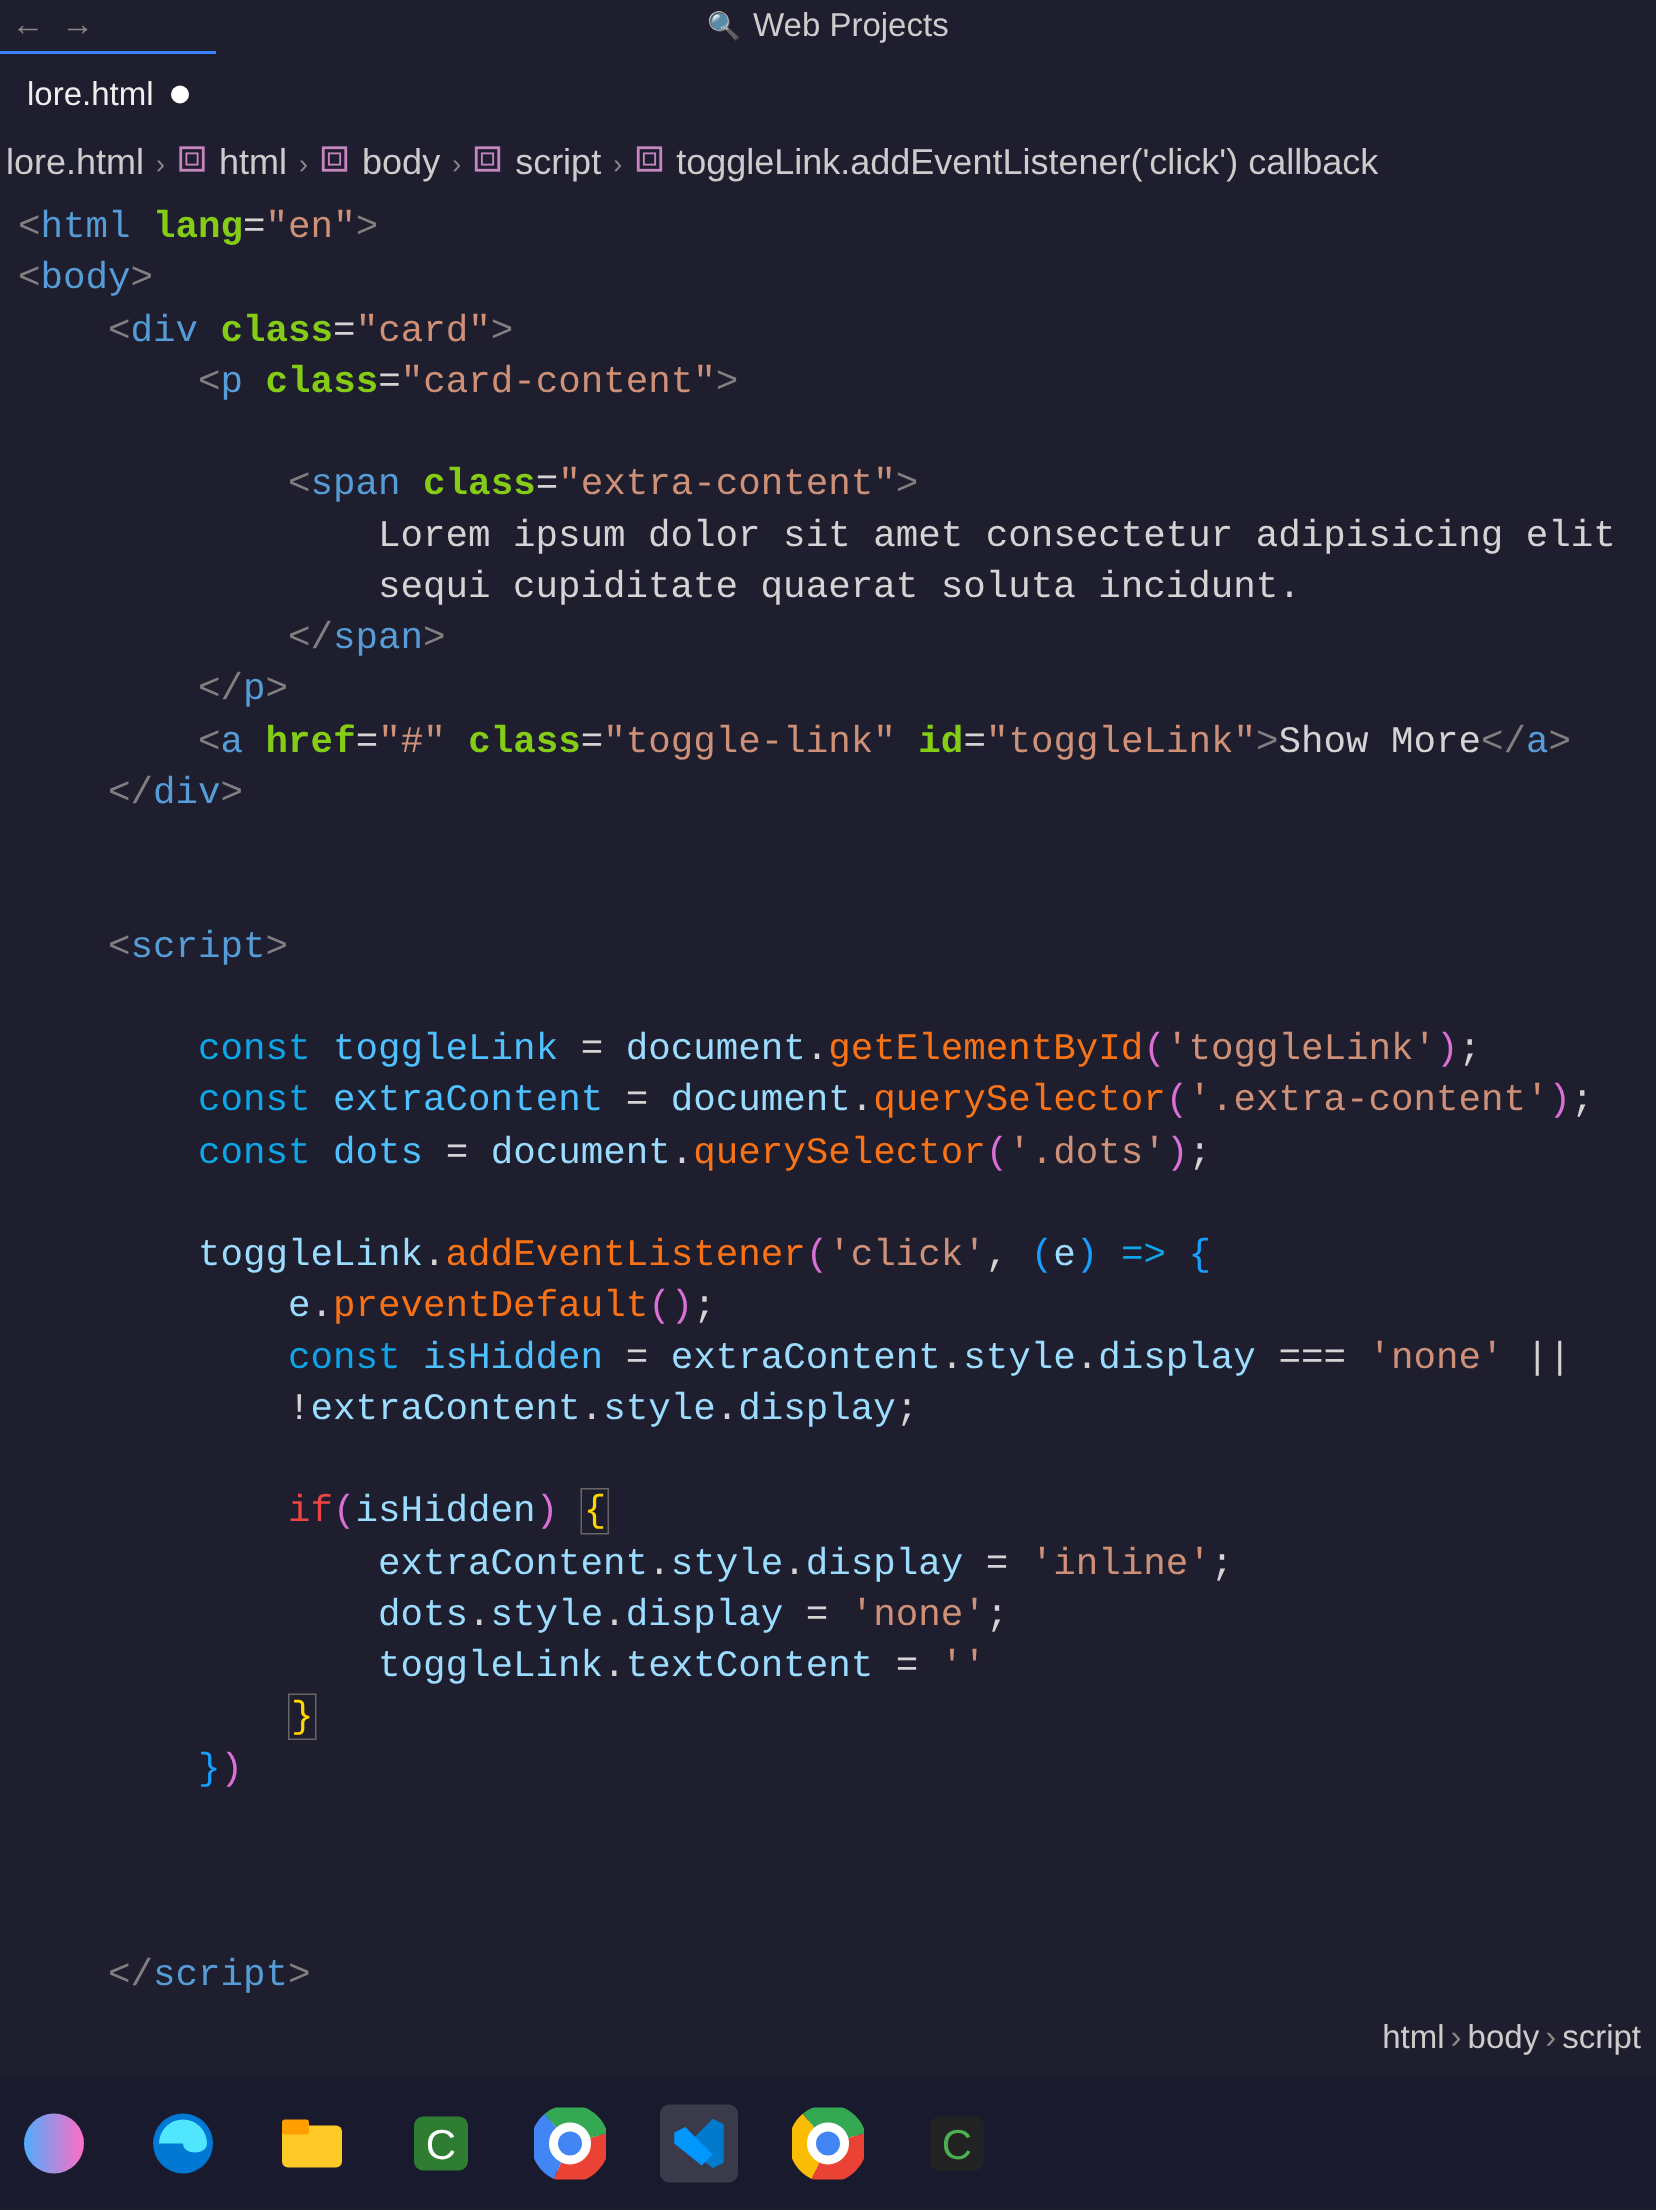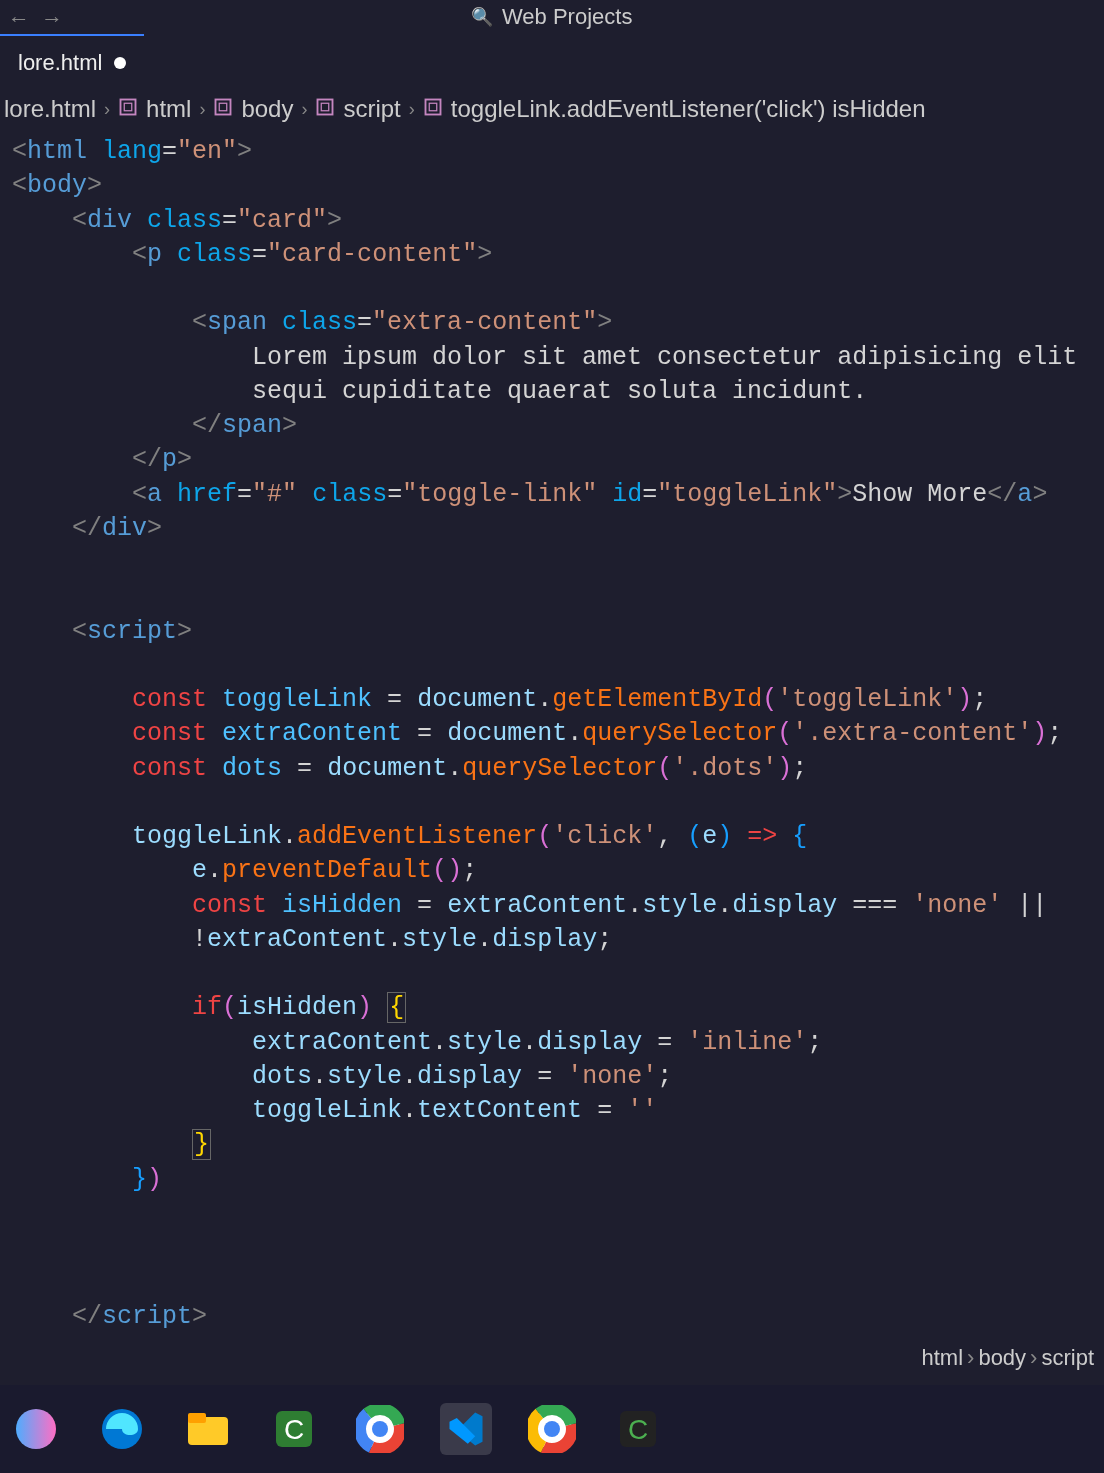--- a/index.html
+++ b/index.html
@@ -70,24 +70,24 @@
   .editor {
     padding-left: 12px;
     padding-top: 6px;
     line-height: 1.37;
     font-size: 25px;
     white-space: pre;
   }
   
   .t-tag { color: #569cd6; }
   .t-brk { color: #808080; }
-  .t-attr { color: #0ea5e9; }
+  .t-attr { color: #84cc16; font-weight: bold; }
   .t-str { color: #ce9178; }
   .t-txt { color: #d4d4d4; }
-  .t-kw { color: #ef4444; }
+  .t-kw { color: #0ea5e9; }
   .t-kw2 { color: #ef4444; }
   .t-var { color: #9cdcfe; }
   .t-gvar { color: #4fc1ff; }
   .t-op { color: #d4d4d4; }
   .t-fn { color: #f97316; }
   .t-par { color: #da70d6; }
   .t-par2 { color: #179fff; }
   .t-dot { color: #d4d4d4; }
   .t-match { border: 1px solid #666; padding: 0 1px; color: #ffd700; }
   .statusbar {
@@ -166,21 +166,21 @@
     <span><svg class="bc-icon" viewBox="0 0 16 16">
         <rect x="2" y="2" width="12" height="12" fill="none" stroke="#c586c0" stroke-width="1.5"></rect>
         <rect x="5" y="5" width="6" height="6" fill="none" stroke="#c586c0" stroke-width="1"></rect>
       </svg></span>
     <span>script</span>
     <span class="bc-ch">›</span>
     <span><svg class="bc-icon" viewBox="0 0 16 16">
         <rect x="2" y="2" width="12" height="12" fill="none" stroke="#c586c0" stroke-width="1.5"></rect>
         <rect x="5" y="5" width="6" height="6" fill="none" stroke="#c586c0" stroke-width="1"></rect>
       </svg></span>
-    <span>toggleLink.addEventListener('click') isHidden</span>
+    <span>toggleLink.addEventListener('click') callback</span>
   </div>
 
 <div class="editor" id="editor"><div><span class="t-brk">&lt;</span><span class="t-tag">html</span><span class="t-txt"> </span><span class="t-attr">lang</span><span class="t-op">=</span><span class="t-str">"en"</span><span class="t-brk">&gt;</span></div><div><span class="t-brk">&lt;</span><span class="t-tag">body</span><span class="t-brk">&gt;</span></div><div><span class="t-txt">    </span><span class="t-brk">&lt;</span><span class="t-tag">div</span><span class="t-txt"> </span><span class="t-attr">class</span><span class="t-op">=</span><span class="t-str">"card"</span><span class="t-brk">&gt;</span></div><div><span class="t-txt">        </span><span class="t-brk">&lt;</span><span class="t-tag">p</span><span class="t-txt"> </span><span class="t-attr">class</span><span class="t-op">=</span><span class="t-str">"card-content"</span><span class="t-brk">&gt;</span></div><div>&nbsp;</div><div><span class="t-txt">            </span><span class="t-brk">&lt;</span><span class="t-tag">span</span><span class="t-txt"> </span><span class="t-attr">class</span><span class="t-op">=</span><span class="t-str">"extra-content"</span><span class="t-brk">&gt;</span></div><div><span class="t-txt">                Lorem ipsum dolor sit amet consectetur adipisicing elit</span></div><div><span class="t-txt">                sequi cupiditate quaerat soluta incidunt.</span></div><div><span class="t-txt">            </span><span class="t-brk">&lt;/</span><span class="t-tag">span</span><span class="t-brk">&gt;</span></div><div><span class="t-txt">        </span><span class="t-brk">&lt;/</span><span class="t-tag">p</span><span class="t-brk">&gt;</span></div><div><span class="t-txt">        </span><span class="t-brk">&lt;</span><span class="t-tag">a</span><span class="t-txt"> </span><span class="t-attr">href</span><span class="t-op">=</span><span class="t-str">"#"</span><span class="t-txt"> </span><span class="t-attr">class</span><span class="t-op">=</span><span class="t-str">"toggle-link"</span><span class="t-txt"> </span><span class="t-attr">id</span><span class="t-op">=</span><span class="t-str">"toggleLink"</span><span class="t-brk">&gt;</span><span class="t-txt">Show More</span><span class="t-brk">&lt;/</span><span class="t-tag">a</span><span class="t-brk">&gt;</span></div><div><span class="t-txt">    </span><span class="t-brk">&lt;/</span><span class="t-tag">div</span><span class="t-brk">&gt;</span></div><div>&nbsp;</div><div>&nbsp;</div><div><span class="t-txt">    </span><span class="t-brk">&lt;</span><span class="t-tag">script</span><span class="t-brk">&gt;</span></div><div>&nbsp;</div><div><span class="t-txt">        </span><span class="t-kw">const</span><span class="t-txt"> </span><span class="t-gvar">toggleLink</span><span class="t-txt"> </span><span class="t-op">=</span><span class="t-txt"> </span><span class="t-var">document</span><span class="t-dot">.</span><span class="t-fn">getElementById</span><span class="t-par">(</span><span class="t-str">'toggleLink'</span><span class="t-par">)</span><span class="t-txt">;</span></div><div><span class="t-txt">        </span><span class="t-kw">const</span><span class="t-txt"> </span><span class="t-gvar">extraContent</span><span class="t-txt"> </span><span class="t-op">=</span><span class="t-txt"> </span><span class="t-var">document</span><span class="t-dot">.</span><span class="t-fn">querySelector</span><span class="t-par">(</span><span class="t-str">'.extra-content'</span><span class="t-par">)</span><span class="t-txt">;</span></div><div><span class="t-txt">        </span><span class="t-kw">const</span><span class="t-txt"> </span><span class="t-gvar">dots</span><span class="t-txt"> </span><span class="t-op">=</span><span class="t-txt"> </span><span class="t-var">document</span><span class="t-dot">.</span><span class="t-fn">querySelector</span><span class="t-par">(</span><span class="t-str">'.dots'</span><span class="t-par">)</span><span class="t-txt">;</span></div><div>&nbsp;</div><div><span class="t-txt">        </span><span class="t-var">toggleLink</span><span class="t-dot">.</span><span class="t-fn">addEventListener</span><span class="t-par">(</span><span class="t-str">'click'</span><span class="t-txt">, </span><span class="t-par2">(</span><span class="t-var">e</span><span class="t-par2">)</span><span class="t-txt"> </span><span class="t-kw">=&gt;</span><span class="t-txt"> </span><span class="t-par2">{</span></div><div><span class="t-txt">            </span><span class="t-var">e</span><span class="t-dot">.</span><span class="t-fn">preventDefault</span><span class="t-par">(</span><span class="t-par">)</span><span class="t-txt">;</span></div><div><span class="t-txt">            </span><span class="t-kw">const</span><span class="t-txt"> </span><span class="t-gvar">isHidden</span><span class="t-txt"> </span><span class="t-op">=</span><span class="t-txt"> </span><span class="t-var">extraContent</span><span class="t-dot">.</span><span class="t-var">style</span><span class="t-dot">.</span><span class="t-var">display</span><span class="t-txt"> </span><span class="t-op">===</span><span class="t-txt"> </span><span class="t-str">'none'</span><span class="t-txt"> </span><span class="t-op">||</span></div><div><span class="t-txt">            </span><span class="t-op">!</span><span class="t-var">extraContent</span><span class="t-dot">.</span><span class="t-var">style</span><span class="t-dot">.</span><span class="t-var">display</span><span class="t-txt">;</span></div><div>&nbsp;</div><div><span class="t-txt">            </span><span class="t-kw2">if</span><span class="t-par">(</span><span class="t-var">isHidden</span><span class="t-par">)</span><span class="t-txt"> </span><span class="t-match">{</span></div><div><span class="t-txt">                </span><span class="t-var">extraContent</span><span class="t-dot">.</span><span class="t-var">style</span><span class="t-dot">.</span><span class="t-var">display</span><span class="t-txt"> </span><span class="t-op">=</span><span class="t-txt"> </span><span class="t-str">'inline'</span><span class="t-txt">;</span></div><div><span class="t-txt">                </span><span class="t-var">dots</span><span class="t-dot">.</span><span class="t-var">style</span><span class="t-dot">.</span><span class="t-var">display</span><span class="t-txt"> </span><span class="t-op">=</span><span class="t-txt"> </span><span class="t-str">'none'</span><span class="t-txt">;</span></div><div><span class="t-txt">                </span><span class="t-var">toggleLink</span><span class="t-dot">.</span><span class="t-var">textContent</span><span class="t-txt"> </span><span class="t-op">=</span><span class="t-txt"> </span><span class="t-str">''</span></div><div><span class="t-txt">            </span><span class="t-match">}</span></div><div><span class="t-txt">        </span><span class="t-par2">}</span><span class="t-par">)</span></div><div>&nbsp;</div><div>&nbsp;</div><div>&nbsp;</div><div><span class="t-txt">    </span><span class="t-brk">&lt;/</span><span class="t-tag">script</span><span class="t-brk">&gt;</span></div></div>
 
 <div class="statusbar" id="statusbar">
     <span>html</span>
     <span class="sb-sep">›</span>
     <span>body</span>
     <span class="sb-sep">›</span>
     <span>script</span>

